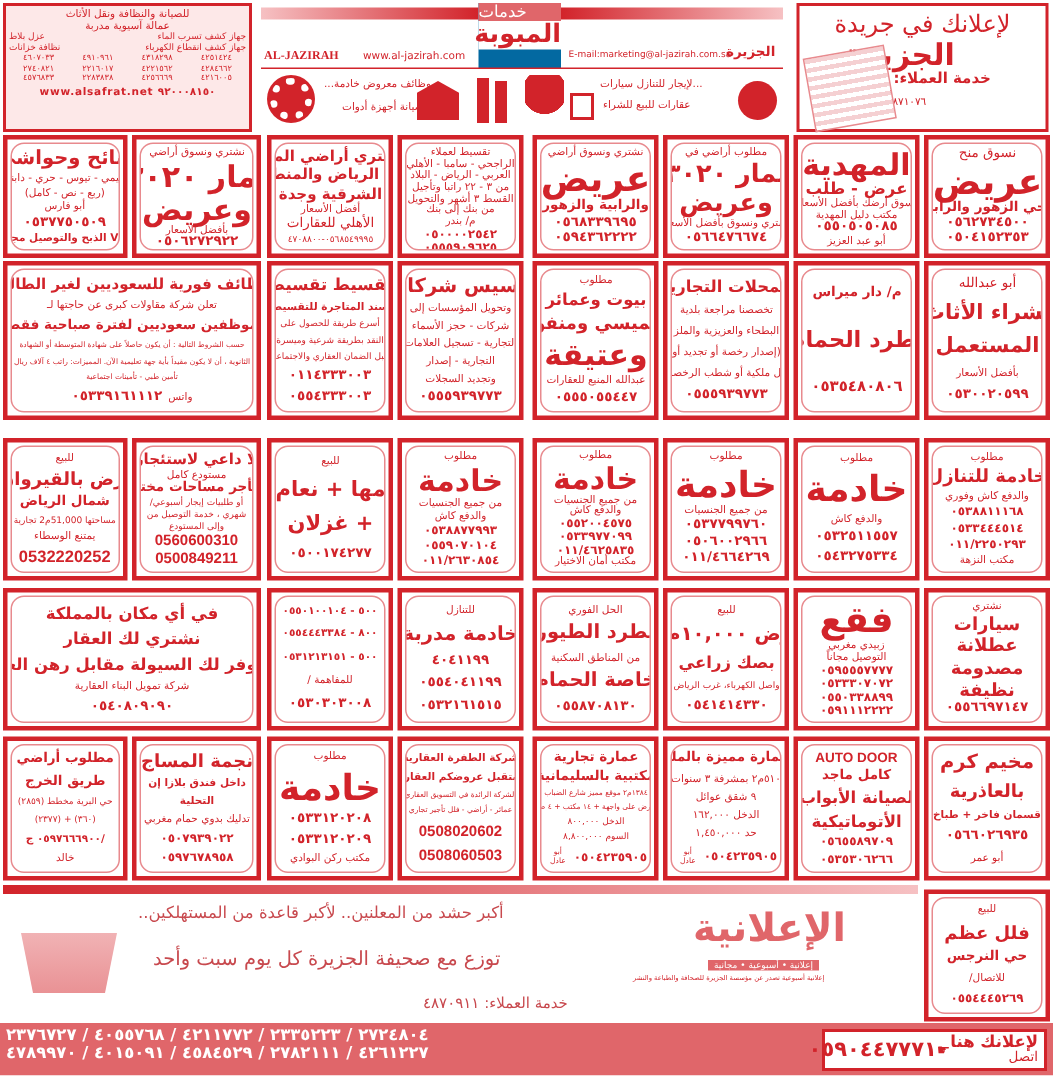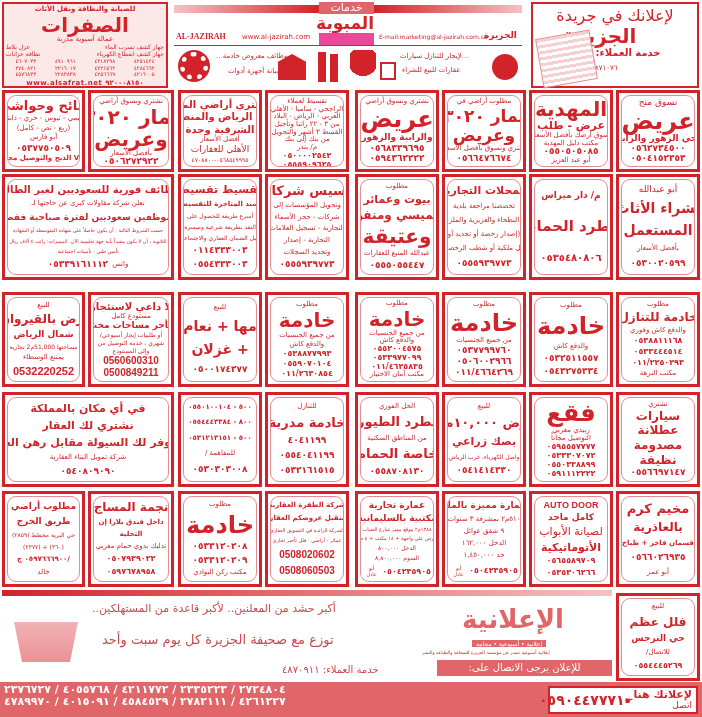--- a/index.html
+++ b/index.html
@@ -19,22 +19,21 @@
 .hdr{position:absolute;border:2px solid #d2232a}
 .bar{position:absolute;background:#d2232a}
 .bottom-strip{position:absolute;left:0;top:682px;width:702px;height:35px;background:#e0666a}
 .bottom-strip .nums{position:absolute;left:4px;top:2px;width:420px;color:#fff;font-weight:bold;font-size:11px;line-height:15px;direction:ltr;white-space:nowrap}
 .ad-here{position:absolute;left:548px;top:686px;width:150px;height:28px;background:#fff;border:2px solid #d2232a;display:flex;align-items:center;justify-content:space-between;padding:0 4px;direction:rtl}
 </style>
 </head>
 <body>
 
 <div class="hdr" style="left:2px;top:2px;width:166px;height:86px;background:#fde8e8;direction:rtl;padding:2px;text-align:center">
-  <span class="t s" style="font-weight:bold">للصيانة والنظافة ونقل الأثاث</span>
-  <span class="t" style="font-size:20px;font-weight:bold">الصفرات</span>
+  <span class="t s" style="font-weight:normal">للصيانة والنظافة ونقل الأثاث</span>
   <span class="t s">عمالة آسيوية مدربة</span>
   <div style="display:flex;justify-content:space-between;font-size:6px">
     <span>جهاز كشف تسرب الماء</span>
     <span>عزل بلاط</span>
   </div>
   <div style="display:flex;justify-content:space-between;font-size:6px">
     <span>جهاز كشف انقطاع الكهرباء</span>
     <span>نظافة خزانات</span>
   </div>
   <div style="display:grid;grid-template-columns:repeat(4,1fr);font-size:5.5px;line-height:6.5px;margin-top:1px">
@@ -53,21 +52,21 @@
   </div>
   <div style="direction:ltr;font-size:7px;font-weight:bold;margin-top:1px;letter-spacing:.5px">
     <span>www.alsafrat.net</span>
     <span>٩٢٠٠٠٨١٥٠</span>
   </div>
 </div>
 
 <div style="position:absolute;left:174px;top:2px;width:348px;height:86px">
   <div class="bar" style="left:0;top:3px;width:145px;height:8px;background:linear-gradient(90deg,#f6c1c3,#d2232a)"></div>
   <div class="bar" style="left:200px;top:3px;width:148px;height:8px;background:linear-gradient(90deg,#d2232a,#f6c1c3)"></div>
-  <div style="position:absolute;left:145px;top:0;width:55px;height:44px;background:#ec4899;color:#fff;text-align:center;direction:rtl">
+  <div style="position:absolute;left:145px;top:0;width:55px;height:44px;background:#0369a1;color:#fff;text-align:left;direction:rtl">
     <span class="t" style="font-size:11px;background:#e0666a">خدمات</span>
     <span class="t" style="font-size:17px;font-weight:bold;background:#fff;color:#d2232a">المبوبة</span>
   </div>
   <span class="abs" style="left:2px;top:30px;font-size:8px;font-weight:bold;font-family:'Liberation Serif',serif">AL-JAZIRAH</span>
   <span class="abs" style="left:68px;top:31px;font-size:7px">www.al-jazirah.com</span>
   <span class="abs" style="left:205px;top:31px;font-size:6px">E-mail:marketing@al-jazirah.com.sa</span>
   <span class="abs" style="left:310px;top:28px;font-size:9px;font-weight:bold">الجزيرة</span>
   <div class="abs" style="left:0;top:43px;width:348px;height:1px;background:#d2232a"></div>
   <div class="abs" style="left:6px;top:50px;width:28px;height:28px;border-radius:50%;background:#d2232a;border:5px dotted #fff;box-shadow:0 0 0 2px #d2232a"></div>
   <span class="abs" style="left:42px;top:50px;font-size:7px;direction:rtl">وظائف معروض خادمة...</span>
@@ -400,21 +399,21 @@
   <span class="t l" style="font-size:12px">بالعاذرية</span>
   <span class="t s" style="font-weight:bold">قسمان فاخر + طباخ</span>
   <span class="t ph">٠٥٦٦٠٢٦٩٣٥</span>
   <span class="t s">أبو عمر</span>
 </div>
   </div>
 <div class="card" style="left:529px;top:491px;width:84px;height:96px">
     <div class="in">
   <span class="t m" style="font-weight:bold;font-family:'Liberation Sans',sans-serif">AUTO DOOR</span>
   <span class="t m" style="font-weight:bold">كامل ماجد</span>
-  <span class="t m" style="font-weight:normal;font-size:11px">لصيانة الأبواب</span>
+  <span class="t m" style="font-weight:bold;font-size:11px">لصيانة الأبواب</span>
   <span class="t m" style="font-weight:bold;font-size:11px">الأتوماتيكية</span>
   <span class="t ph" style="font-size:8px">٠٥٦٥٥٨٩٧٠٩</span>
   <span class="t ph" style="font-size:8px">٠٥٣٥٣٠٦٢٦٦</span>
 </div>
   </div>
 <div class="card" style="left:442px;top:491px;width:84px;height:96px">
     <div class="in">
   <span class="t m" style="font-weight:bold">عمارة مميزة بالملز</span>
   <span class="t s">٥١٠م٢ بمشرفة ٣ سنوات</span>
   <span class="t s">٩ شقق عوائل</span>
@@ -492,23 +491,20 @@
 
 <div style="position:absolute;left:2px;top:590px;width:610px;height:92px;direction:rtl">
   <div class="abs" style="left:0;top:0;width:610px;height:6px;background:linear-gradient(90deg,#d2232a,#f6c1c3)"></div>
   <div class="abs" style="left:4px;top:8px;width:80px;height:80px;background:linear-gradient(180deg,#f3b8ba,#e0666a);clip-path:polygon(10% 30%,90% 30%,80% 80%,20% 80%);opacity:.8"></div>
   <span class="abs" style="left:100px;top:42px;font-size:13px;color:#c8494e;white-space:nowrap">توزع مع صحيفة الجزيرة كل يوم سبت وأحد</span>
   <span class="abs" style="left:90px;top:12px;font-size:11px;color:#c8494e;white-space:nowrap">أكبر حشد من المعلنين.. لأكبر قاعدة من المستهلكين..</span>
   <span class="abs" style="left:280px;top:74px;font-size:10px;color:#c8494e;white-space:nowrap">خدمة العملاء: ٤٨٧٠٩١١</span>
   <span class="abs" style="left:460px;top:14px;font-size:26px;font-weight:bold;color:#e0666a;white-space:nowrap">الإعلانية</span>
   <span class="abs" style="left:470px;top:50px;font-size:6px;background:#e0666a;color:#fff;padding:0 4px;white-space:nowrap">إعلانية • أسبوعية • مجانية</span>
   <span class="abs" style="left:420px;top:60px;font-size:4.5px;white-space:nowrap">إعلانية أسبوعية تصدر عن مؤسسة الجزيرة للصحافة والطباعة والنشر</span>
-  <div class="abs" style="left:435px;top:70px;width:175px;height:16px;background:#e0666a;color:#fff;font-size:10px;text-align:center;line-height:16px">
-    <span>للإعلان يرجى الاتصال على:</span>
-  </div>
 </div>
 
 <div class="bottom-strip">
   <div class="nums">
     <span class="t">٢٧٢٤٨٠٤ / ٢٣٣٥٢٢٣ / ٤٢١١٧٧٢ / ٤٠٥٥٧٦٨ / ٢٣٧٦٧٢٧</span>
     <span class="t">٤٢٦١٢٢٧ / ٢٧٨٢١١١ / ٤٥٨٤٥٢٩ / ٤٠١٥٠٩١ / ٤٧٨٩٩٧٠</span>
   </div>
 </div>
 <div class="ad-here">
   <div style="text-align:right">

